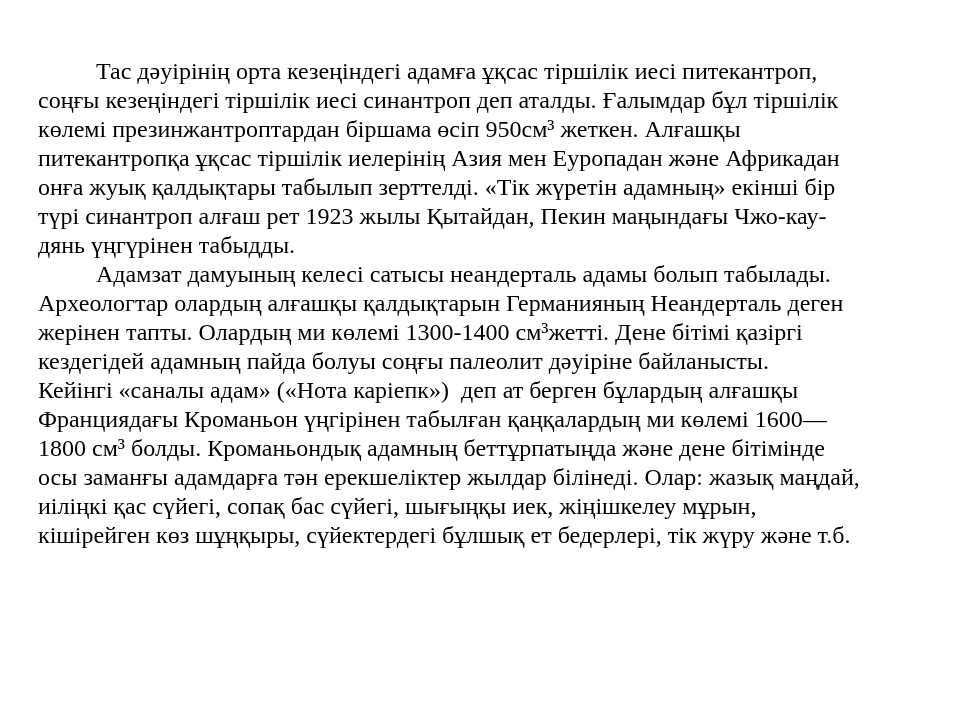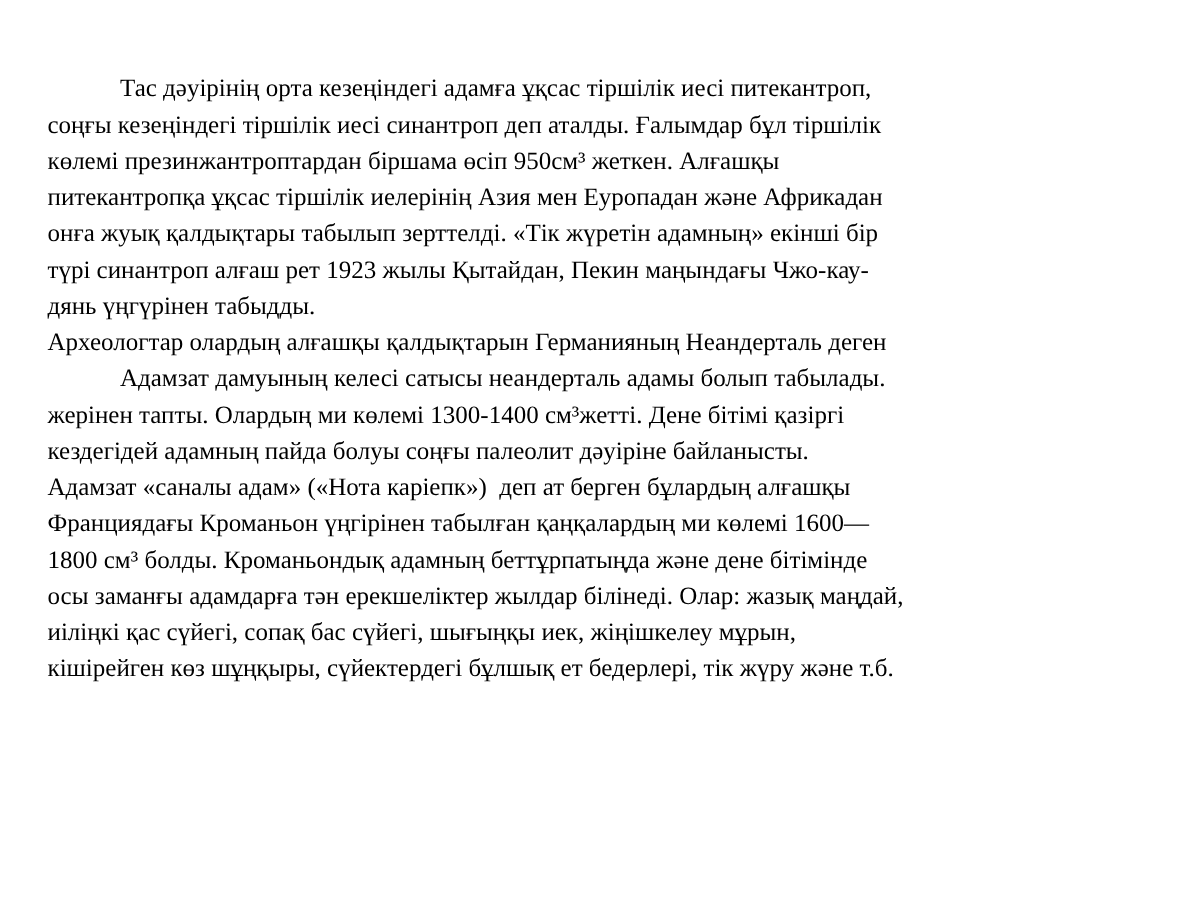--- a/index.html
+++ b/index.html
@@ -13,21 +13,21 @@
     height: 720px;
     background: #ffffff;
     overflow: hidden;
   }
   .textblock {
     position: absolute;
     left: 38px;
     top: 57px;
     width: 880px;
     font-family: "Liberation Serif", "DejaVu Serif", serif;
-    font-size: 20px;
+    font-size: 24px;
     line-height: 29px;
     color: #000000;
     letter-spacing: 0px;
   }
   .paragraph {
     margin: 0;
     padding: 0;
   }
   .line {
     white-space: pre;
@@ -47,25 +47,25 @@
       <div class="line indent">Тас дәуірінің орта кезеңіндегі адамға ұқсас тіршілік иесі питекантроп,</div>
       <div class="line">соңғы кезеңіндегі тіршілік иесі синантроп деп аталды. Ғалымдар бұл тіршілік</div>
       <div class="line">көлемі презинжантроптардан біршама өсіп 950см³ жеткен. Алғашқы</div>
       <div class="line">питекантропқа ұқсас тіршілік иелерінің Азия мен Еуропадан және Африкадан</div>
       <div class="line">онға жуық қалдықтары табылып зерттелді. «Тік жүретін адамның» екінші бір</div>
       <div class="line">түрі синантроп алғаш рет 1923 жылы Қытайдан, Пекин маңындағы Чжо-кау-</div>
       <div class="line">дянь үңгүрінен табыдды.</div>
     </div>
 
     <div class="paragraph">
+      <div class="line indent">Адамзат дамуының келесі сатысы неандерталь адамы болып табылады.</div>
       <div class="line">Археологтар олардың алғашқы қалдықтарын Германияның Неандерталь деген</div>
-      <div class="line indent">Адамзат дамуының келесі сатысы неандерталь адамы болып табылады.</div>
       <div class="line">жерінен тапты. Олардың ми көлемі 1300-1400 см³жетті. Дене бітімі қазіргі</div>
       <div class="line">кездегідей адамның пайда болуы соңғы палеолит дәуіріне байланысты.</div>
-      <div class="line">Адамзат «саналы адам» («Нота каріепк»)  деп ат берген бұлардың алғашқы</div>
+      <div class="line">Кейінгі «саналы адам» («Нота каріепк»)  деп ат берген бұлардың алғашқы</div>
       <div class="line">Франциядағы Кроманьон үңгірінен табылған қаңқалардың ми көлемі 1600—</div>
       <div class="line">1800 см³ болды. Кроманьондық адамның беттұрпатыңда және дене бітімінде</div>
       <div class="line">осы заманғы адамдарға тән ерекшеліктер жылдар білінеді. Олар: жазық маңдай,</div>
       <div class="line">иіліңкі қас сүйегі, сопақ бас сүйегі, шығыңқы иек, жіңішкелеу мұрын,</div>
       <div class="line">кішірейген көз шұңқыры, сүйектердегі бұлшық ет бедерлері, тік жүру және т.б.</div>
     </div>
 
   </div>
 </div>
 

